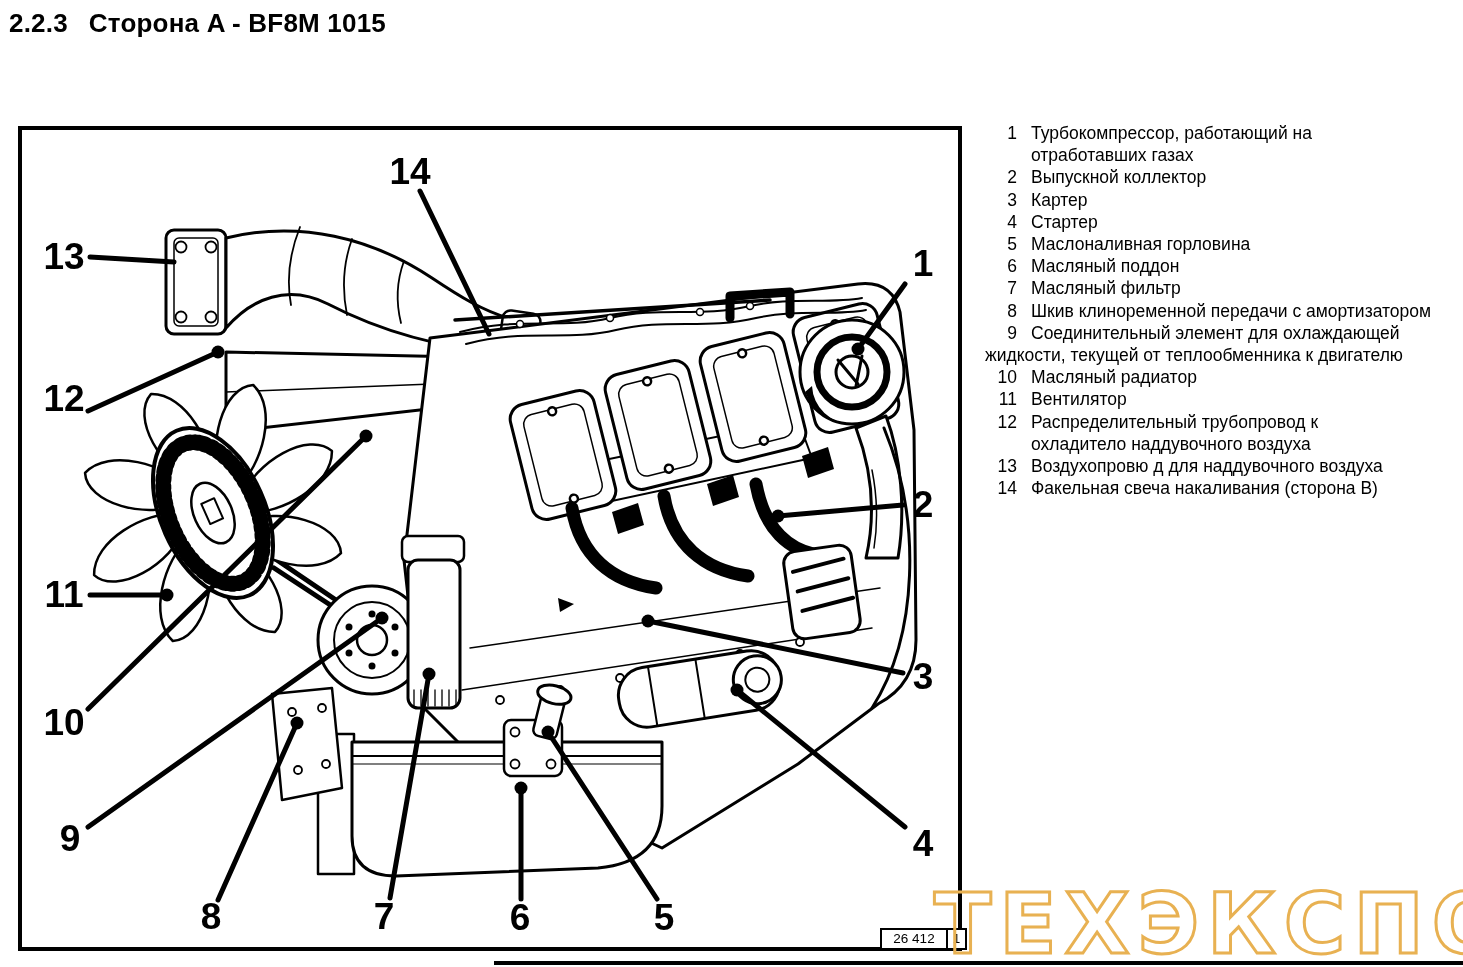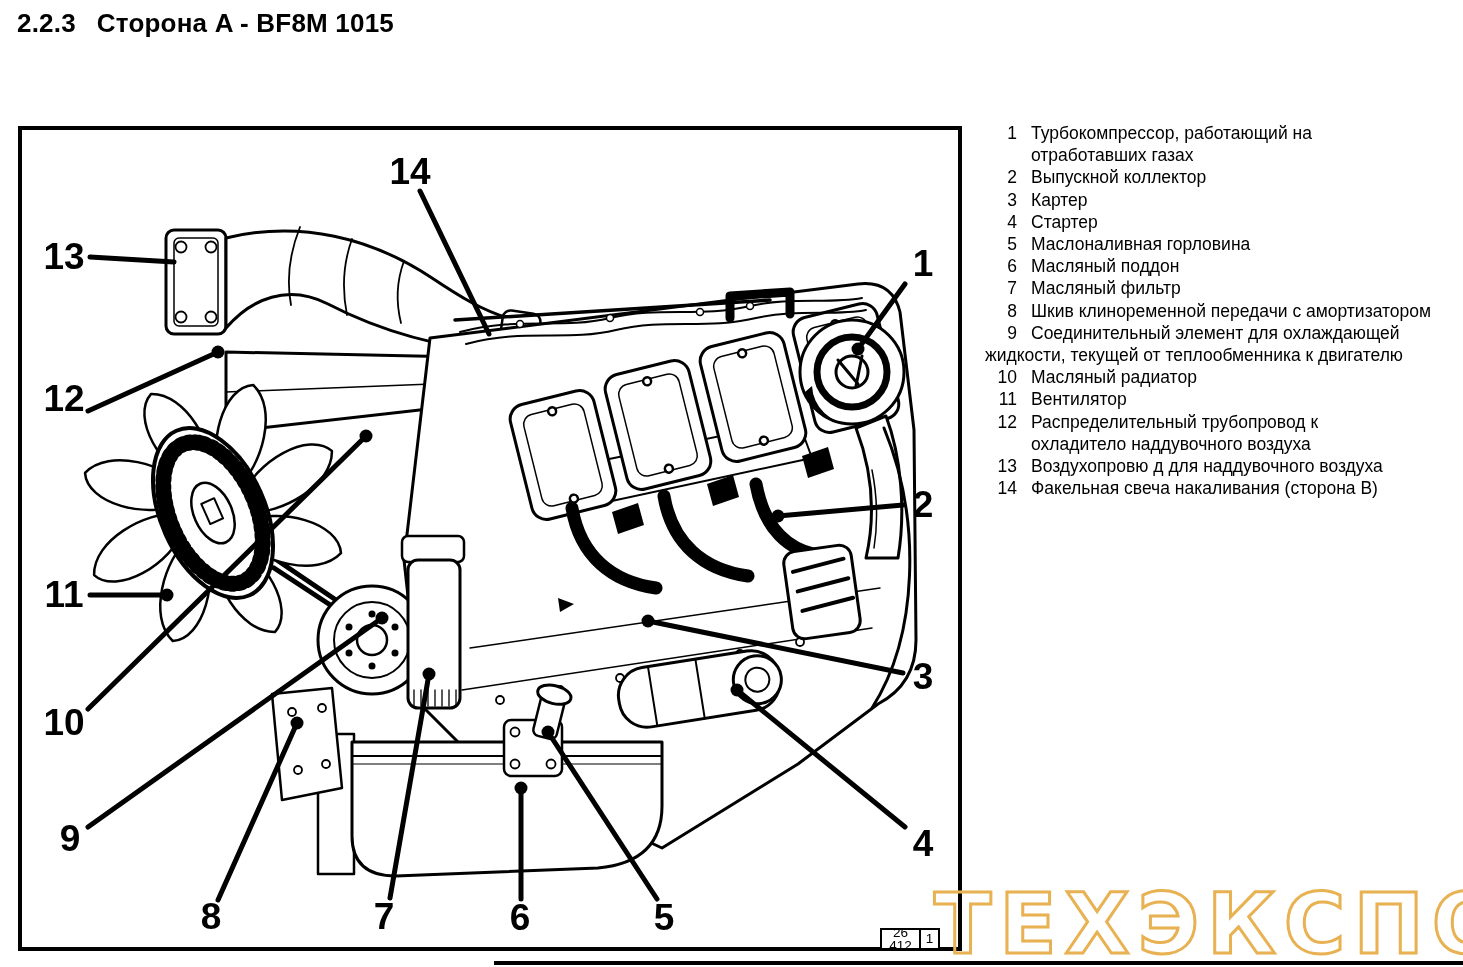--- a/index.html
+++ b/index.html
@@ -1,35 +1,35 @@
 <!DOCTYPE html>
 <html><head>
 <meta charset="utf-8">
 <style>
   html,body{margin:0;padding:0;background:#fff;width:1463px;height:967px;overflow:hidden;
             font-family:"Liberation Sans",sans-serif;color:#000;}
   .abs{position:absolute;}
   
-  #page-title{left:17px;top:8px;font-size:26px;font-weight:700;letter-spacing:.2px;white-space:nowrap;}
+  #page-title{left:9px;top:8px;font-size:26px;font-weight:700;letter-spacing:.2px;white-space:nowrap;}
   #page-title .ttl-gap{margin-left:21px;}
   
   #diagram-frame{left:18px;top:126px;width:944px;height:825px;border:4px solid #000;box-sizing:border-box;background:#fff;}
   #engine-svg{position:absolute;left:0;top:0;width:936px;height:817px;}
   
   .callout{position:absolute;transform:translate(-50%,-50%);font-size:37px;font-weight:700;line-height:1;white-space:nowrap;}
   
   #legend{left:985px;top:122px;width:480px;font-size:17.5px;line-height:22.2px;}
   .legend-row{display:flex;align-items:flex-start;}
   .legend-num{flex:0 0 32px;text-align:right;margin-right:14px;}
   .legend-text{flex:1 1 auto;}
   .legend-line{display:block;}
   .legend-hang{display:block;margin-left:0;}
   
   #fig-box{left:880px;top:928px;height:18px;border:2px solid #000;display:flex;align-items:center;background:#fff;font-size:13.5px;line-height:1;}
-  #fig-code{width:37px;text-align:center;}
+  #fig-code{width:64px;text-align:center;}
   #fig-sheet{width:17px;text-align:center;border-left:2px solid #000;align-self:stretch;display:flex;align-items:center;justify-content:center;}
   
   #watermark{left:934px;top:884px;font-family:"DejaVu Sans",sans-serif;font-weight:700;font-size:84px;line-height:80px;
              letter-spacing:8px;color:transparent;-webkit-text-stroke:3px #e8b152;white-space:nowrap;pointer-events:none;z-index:5;}
   
   #footer-rule{left:494px;top:961px;width:969px;height:4px;background:#000;z-index:6;}
 </style>
 </head>
 <body>
 

